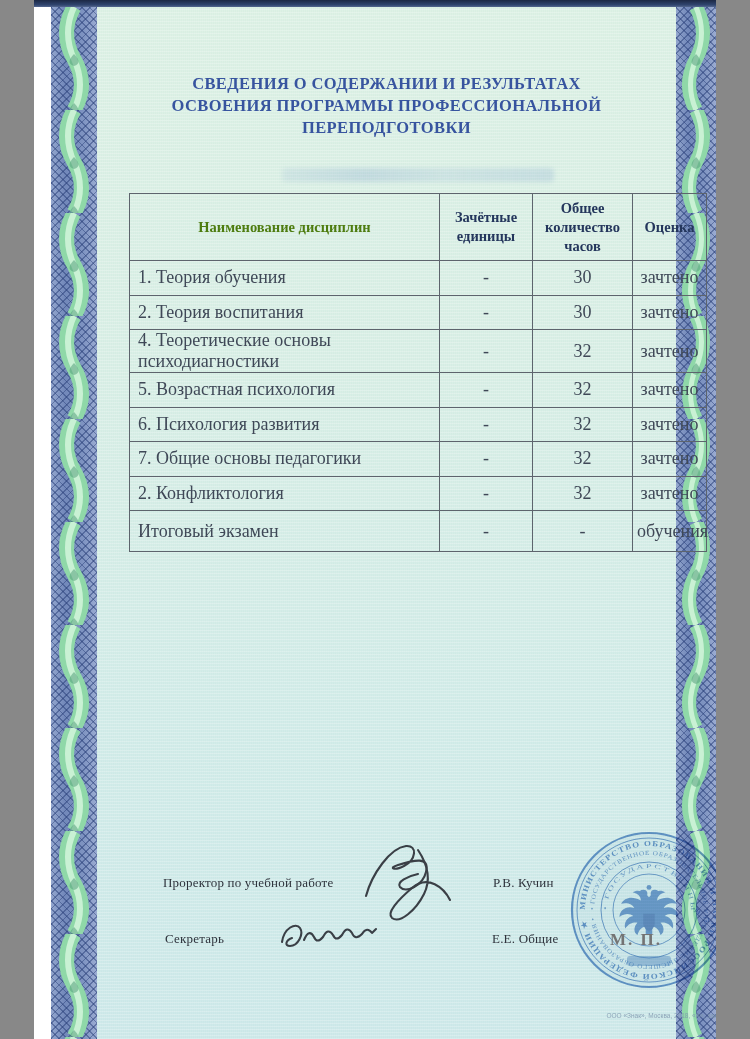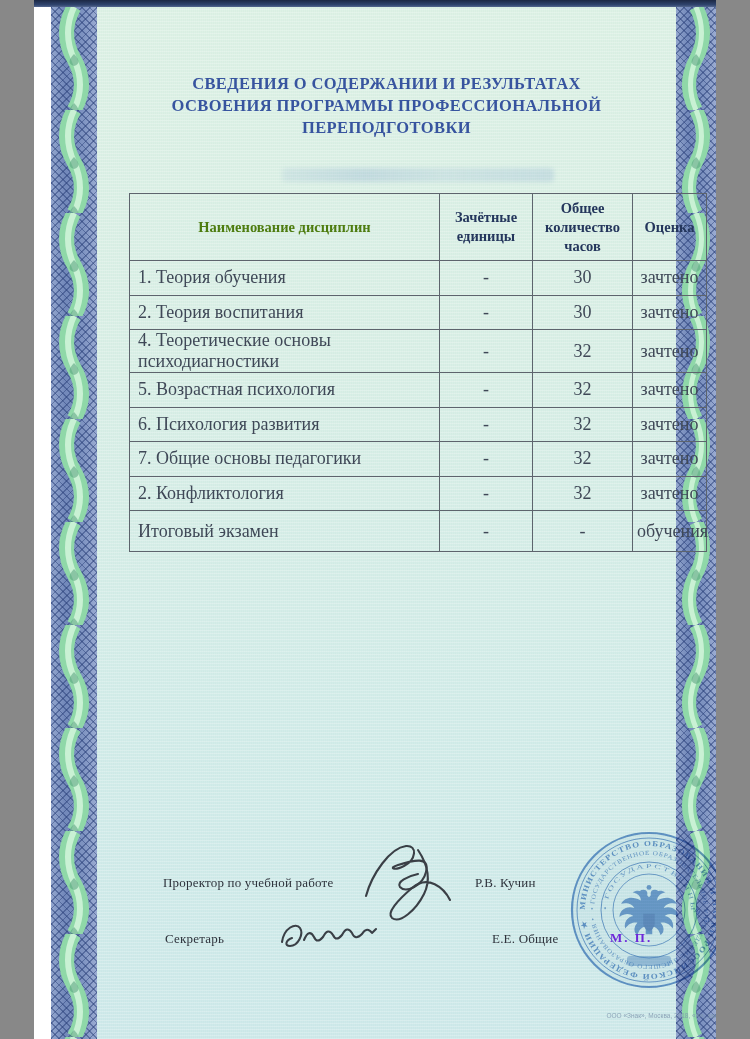--- a/index.html
+++ b/index.html
@@ -44,22 +44,22 @@
   table.results td.c-name{text-align:left;padding-left:8px;}
   table.results td.c-center{text-align:center;}
   table.results tbody tr:last-child td{height:40px;}
   
   .sig-text{position:absolute;font-size:13px;color:#2e333c;letter-spacing:.2px;white-space:nowrap;}
   .sig-svg{position:absolute;}
   .sig-svg path{fill:none;stroke:#3a3f46;stroke-width:2.1;stroke-linecap:round;stroke-linejoin:round;}
   
   .seal{position:absolute;left:533px;top:828px;width:164px;height:164px;
     mix-blend-mode:multiply;filter:blur(.4px);opacity:.92;}
-  .mp-label{position:absolute;left:576px;top:930px;font-size:13px;font-weight:bold;
-    color:#6d28d9;letter-spacing:2px;}
+  .mp-label{position:absolute;left:576px;top:930px;font-size:17px;font-weight:bold;
+    color:#737373;letter-spacing:2px;}
   
   .print-note{position:absolute;left:566px;top:1012px;width:150px;text-align:center;
     font-size:6.5px;color:#7e97ae;font-family:"Liberation Sans",sans-serif;opacity:.85;}
 </style>
 </head>
 <body>
 
 <div class="page">
 
   <div class="top-edge"></div>
@@ -168,21 +168,21 @@
     <tr>
       <td class="c-name">Итоговый экзамен</td>
       <td class="c-center">-</td>
       <td class="c-center">-</td>
       <td class="c-center">обучения</td>
     </tr>
   </tbody>
   </table>
 
   <div class="sig-text" style="left:129px;top:875px">Проректор по учебной работе</div>
-  <div class="sig-text" style="left:441px;top:875px">Р.В. Кучин</div>
+  <div class="sig-text" style="left:459px;top:875px">Р.В. Кучин</div>
   <div class="sig-text" style="left:131px;top:931px">Секретарь</div>
   <div class="sig-text" style="left:458px;top:931px">Е.Е. Общие</div>
 
   <svg class="sig-svg" style="left:318px;top:838px" width="118" height="92" viewBox="0 0 118 92">
     <path d="M14,58 C20,36 38,10 54,8 C66,7 64,22 52,28 C42,33 36,30 46,27 C62,22 78,18 74,34 C71,47 54,56 48,49 C44,44 56,38 66,36"></path>
     <path d="M66,12 C74,24 80,40 72,56 C64,72 48,86 40,80 C34,75 46,62 60,50 C76,36 92,50 98,62"></path>
   </svg>
 
   <svg class="sig-svg" style="left:242px;top:916px" width="106" height="38" viewBox="0 0 106 38">
     <path d="M6,26 C8,12 20,6 24,12 C28,18 22,30 14,30 C8,30 10,24 16,22"></path>

